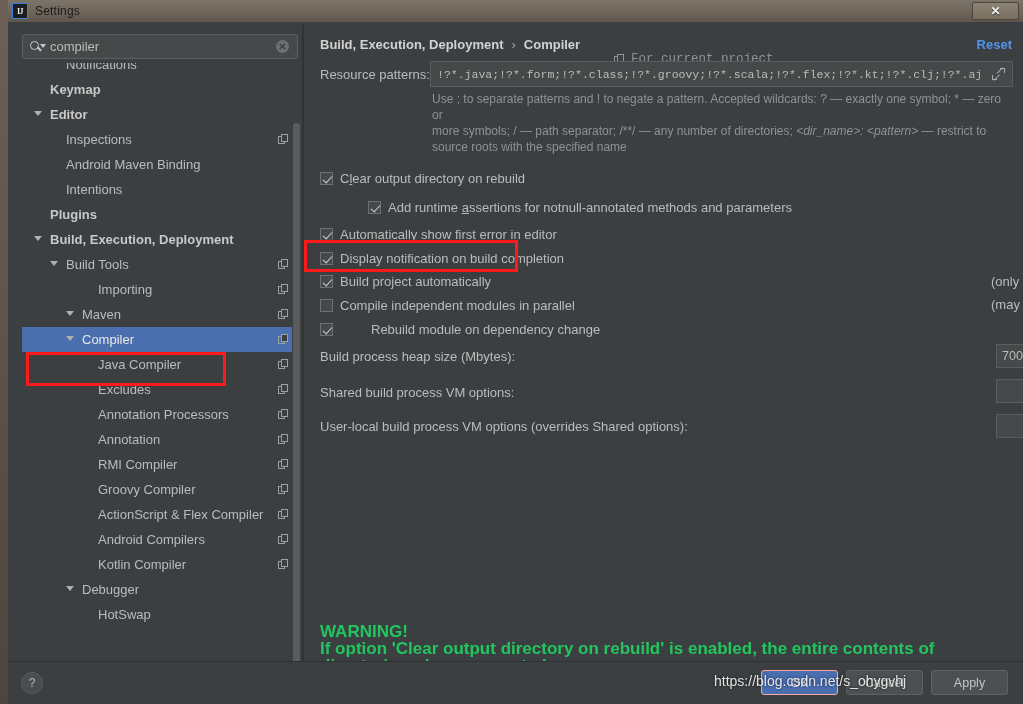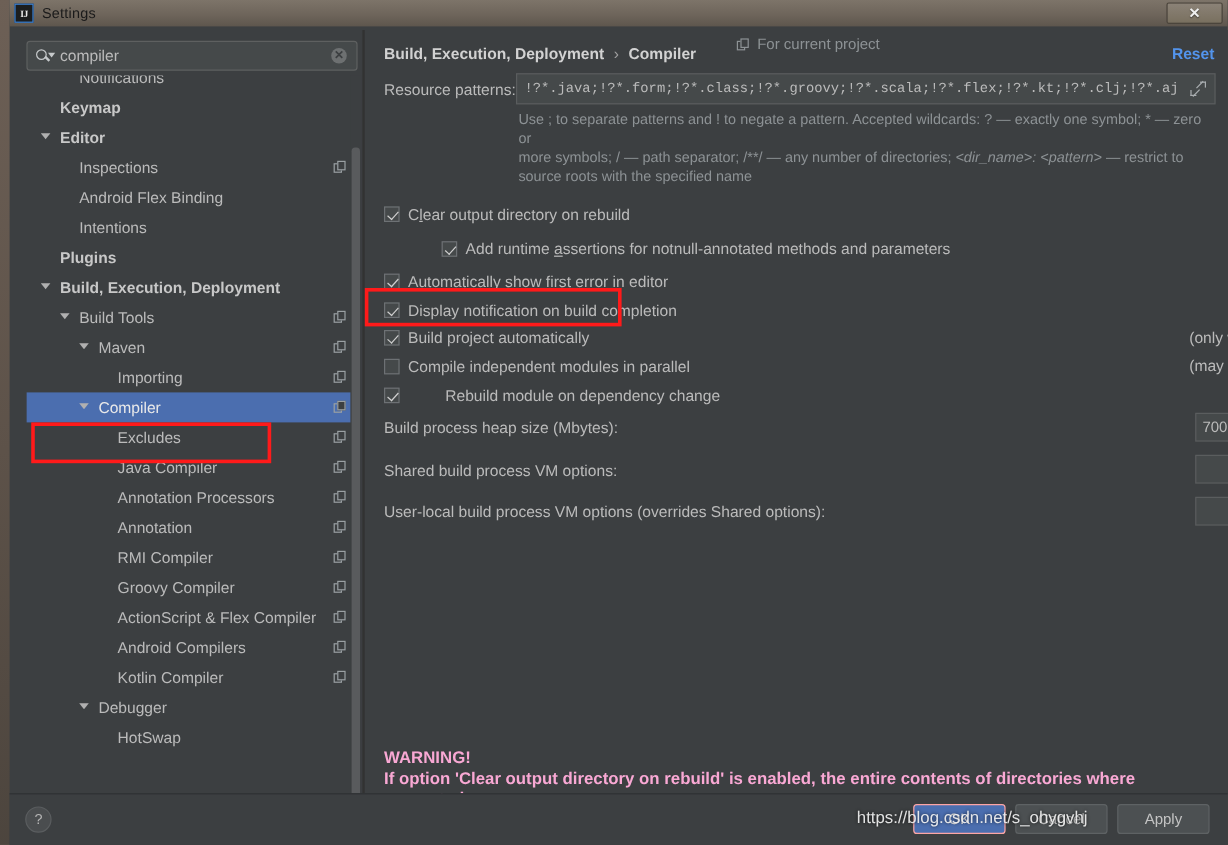--- a/index.html
+++ b/index.html
@@ -126,23 +126,23 @@
     position: absolute; left: 289px; top: 0; width: 719px; height: 636px;
     background: #3c3f41; color: #bbbbbb;
   }
   #breadcrumb {
     position: absolute; left: 16px; top: 12px;
     font-size: 13px; font-weight: bold; color: #d2d2d2;
     display: flex; align-items: center; gap: 8px; white-space: nowrap;
   }
   #breadcrumb .sep { color: #a0a0a0; font-weight: normal; }
   #for-project {
-    position: absolute; left: 310px; top: 5px;
+    position: absolute; left: 310px; top: 27px;
     display: flex; align-items: center; gap: 6px;
-    font-size: 12.5px; color: #8d9295;
+    font-size: 12.5px; color: #8d9295; font-family: Liberation Mono, monospace;
   }
   #for-project .copy-ic2 { position: relative; width: 11px; height: 11px; }
   .copy-ic2 .b1 {
     position: absolute; left: 0; top: 2px; width: 7px; height: 8px;
     border: 1.2px solid #8d9295;
   }
   .copy-ic2 .b2 {
     position: absolute; left: 3px; top: 0; width: 7px; height: 8px;
     border: 1.2px solid #8d9295; background: #3c3f41;
   }
@@ -202,21 +202,21 @@
   
   .frow-label { position: absolute; left: 16px; font-size: 13px; color: #bbbbbb; }
   .finput {
     position: absolute; background: #45494a; border: 1px solid #5a5d5e;
     display: flex; align-items: center;
   }
   .finput span { margin-left: 5px; font-size: 12.5px; color: #bbbbbb; }
   
   #warning {
     position: absolute; left: 16px; top: 598px; width: 690px;
-    font-size: 14px; font-weight: bold; color: #f9a8d4; line-height: 17px;
+    font-size: 17px; font-weight: bold; color: #22c55e; line-height: 17px;
   }
   
   #bottom-bar {
     position: absolute; left: 0; top: 661px; width: 1015px; height: 43px;
     background: #3c3f41; border-top: 1px solid #2e3133;
   }
   #help-btn {
     position: absolute; left: 13px; top: 10px; width: 22px; height: 22px;
     border-radius: 50%; background: #4a4d4f; border: 1px solid #5a5d5f;
     color: #b6b6b6; font-size: 12px;
@@ -292,72 +292,72 @@
               <span class="tlabel" style="left: 28px;">Editor</span>
             </div>
             <div class="tnode">
               <span class="tlabel" style="left: 44px;">Inspections</span>
               <span class="copy-ic">
                 <span class="b1"></span>
                 <span class="b2"></span>
               </span>
             </div>
             <div class="tnode">
-              <span class="tlabel" style="left: 44px;">Android Flex Binding</span>
+              <span class="tlabel" style="left: 44px;">Android Maven Binding</span>
             </div>
             <div class="tnode">
               <span class="tlabel" style="left: 44px;">Intentions</span>
             </div>
             <div class="tnode bold">
               <span class="tlabel" style="left: 28px;">Plugins</span>
             </div>
             <div class="tnode bold">
               <span class="arrow" style="left: 12px;"></span>
               <span class="tlabel" style="left: 28px;">Build, Execution, Deployment</span>
             </div>
             <div class="tnode">
               <span class="arrow" style="left: 28px;"></span>
               <span class="tlabel" style="left: 44px;">Build Tools</span>
               <span class="copy-ic">
                 <span class="b1"></span>
                 <span class="b2"></span>
               </span>
             </div>
             <div class="tnode">
+              <span class="tlabel" style="left: 76px;">Importing</span>
+              <span class="copy-ic">
+                <span class="b1"></span>
+                <span class="b2"></span>
+              </span>
+            </div>
+            <div class="tnode">
               <span class="arrow" style="left: 44px;"></span>
               <span class="tlabel" style="left: 60px;">Maven</span>
-              <span class="copy-ic">
-                <span class="b1"></span>
-                <span class="b2"></span>
-              </span>
-            </div>
-            <div class="tnode">
-              <span class="tlabel" style="left: 76px;">Importing</span>
               <span class="copy-ic">
                 <span class="b1"></span>
                 <span class="b2"></span>
               </span>
             </div>
             <div class="tnode selected">
               <span class="arrow" style="left: 44px;"></span>
               <span class="tlabel" style="left: 60px;">Compiler</span>
               <span class="copy-ic">
                 <span class="b1"></span>
                 <span class="b2"></span>
               </span>
             </div>
             <div class="tnode">
+              <span class="tlabel" style="left: 76px;">Java Compiler</span>
+              <span class="copy-ic">
+                <span class="b1"></span>
+                <span class="b2"></span>
+              </span>
+            </div>
+            <div class="tnode">
               <span class="tlabel" style="left: 76px;">Excludes</span>
-              <span class="copy-ic">
-                <span class="b1"></span>
-                <span class="b2"></span>
-              </span>
-            </div>
-            <div class="tnode">
-              <span class="tlabel" style="left: 76px;">Java Compiler</span>
               <span class="copy-ic">
                 <span class="b1"></span>
                 <span class="b2"></span>
               </span>
             </div>
             <div class="tnode">
               <span class="tlabel" style="left: 76px;">Annotation Processors</span>
               <span class="copy-ic">
                 <span class="b1"></span>
                 <span class="b2"></span>

